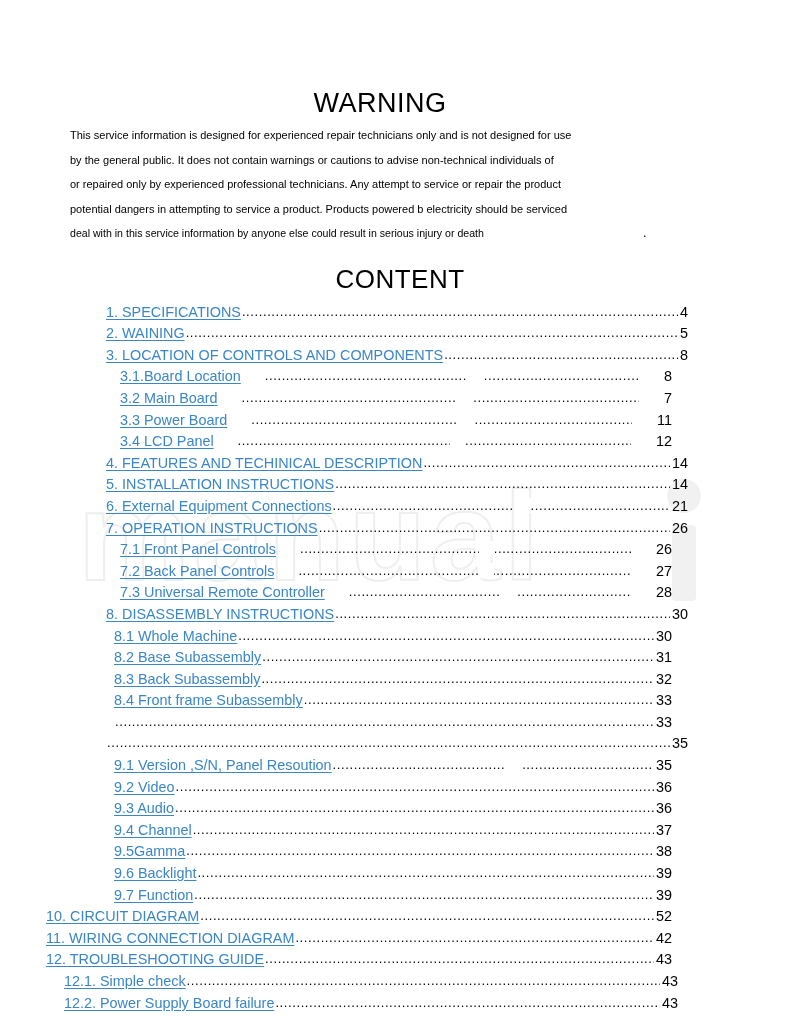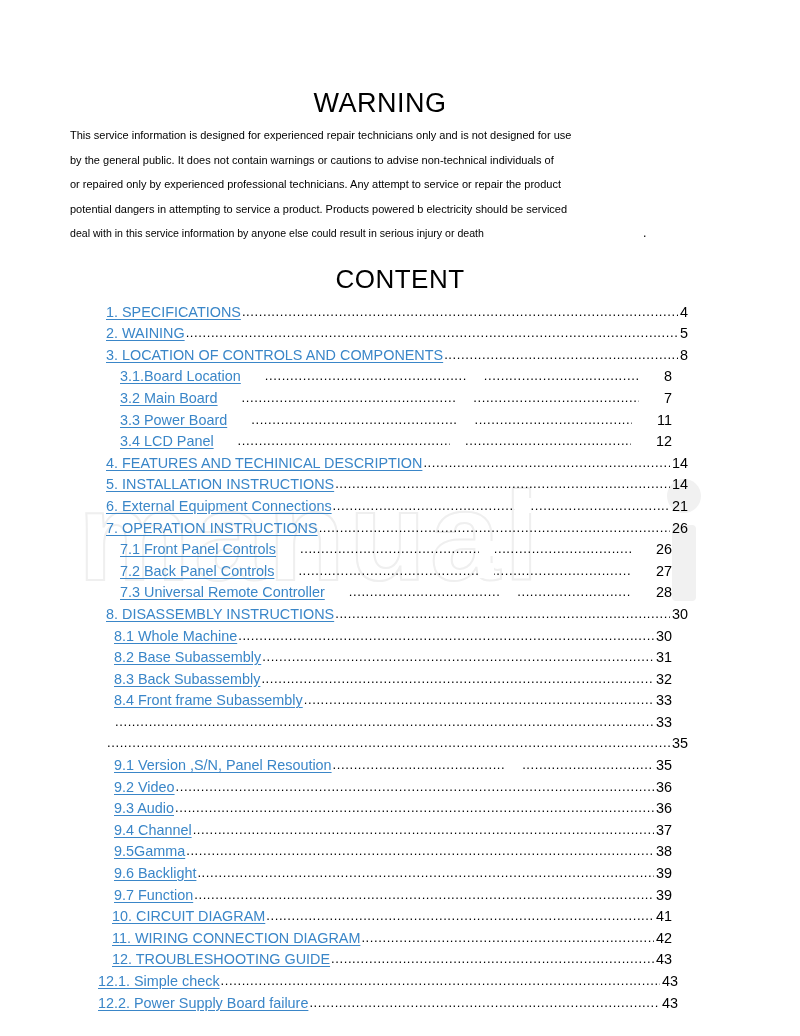--- a/index.html
+++ b/index.html
@@ -147,22 +147,22 @@
   .toc-page {
     flex: 0 0 auto;
     color: #000;
     font-size: 14.4px;
     padding-left: 1px;
   }
   
   .lvl1 { padding-left: 106px; padding-right: 112px; }
   .lvl2 { padding-left: 120px; padding-right: 128px; gap: 23px; }
   .lvl2b { padding-left: 114px; padding-right: 128px; }
-  .lvl2c { padding-left: 112px; padding-right: 128px; }
-  .lvl2d { padding-left: 98px; padding-right: 122px; }
+  .lvl2c { padding-left: 46px; padding-right: 128px; }
+  .lvl2d { padding-left: 64px; padding-right: 122px; }
   
   .gap .toc-dots::after {
     content: "";
     position: absolute;
     top: 0;
     bottom: 0;
     left: 54%;
     width: 16px;
     background: #ffffff;
   }
@@ -329,21 +329,21 @@
           <span class="toc-page">39</span>
         </div>
         <div class="toc-row lvl2b">
           <span class="toc-label">9.7 Function</span>
           <span class="toc-dots">...............................................................................................................................................................</span>
           <span class="toc-page">39</span>
         </div>
         <div class="toc-row lvl2c">
           <span class="toc-label">10. CIRCUIT DIAGRAM</span>
           <span class="toc-dots">...............................................................................................................................................................</span>
-          <span class="toc-page">41</span>
+          <span class="toc-page">52</span>
         </div>
         <div class="toc-row lvl2c">
           <span class="toc-label">11. WIRING CONNECTION DIAGRAM</span>
           <span class="toc-dots">...............................................................................................................................................................</span>
           <span class="toc-page">42</span>
         </div>
         <div class="toc-row lvl2c">
           <span class="toc-label">12. TROUBLESHOOTING GUIDE</span>
           <span class="toc-dots">...............................................................................................................................................................</span>
           <span class="toc-page">43</span>

